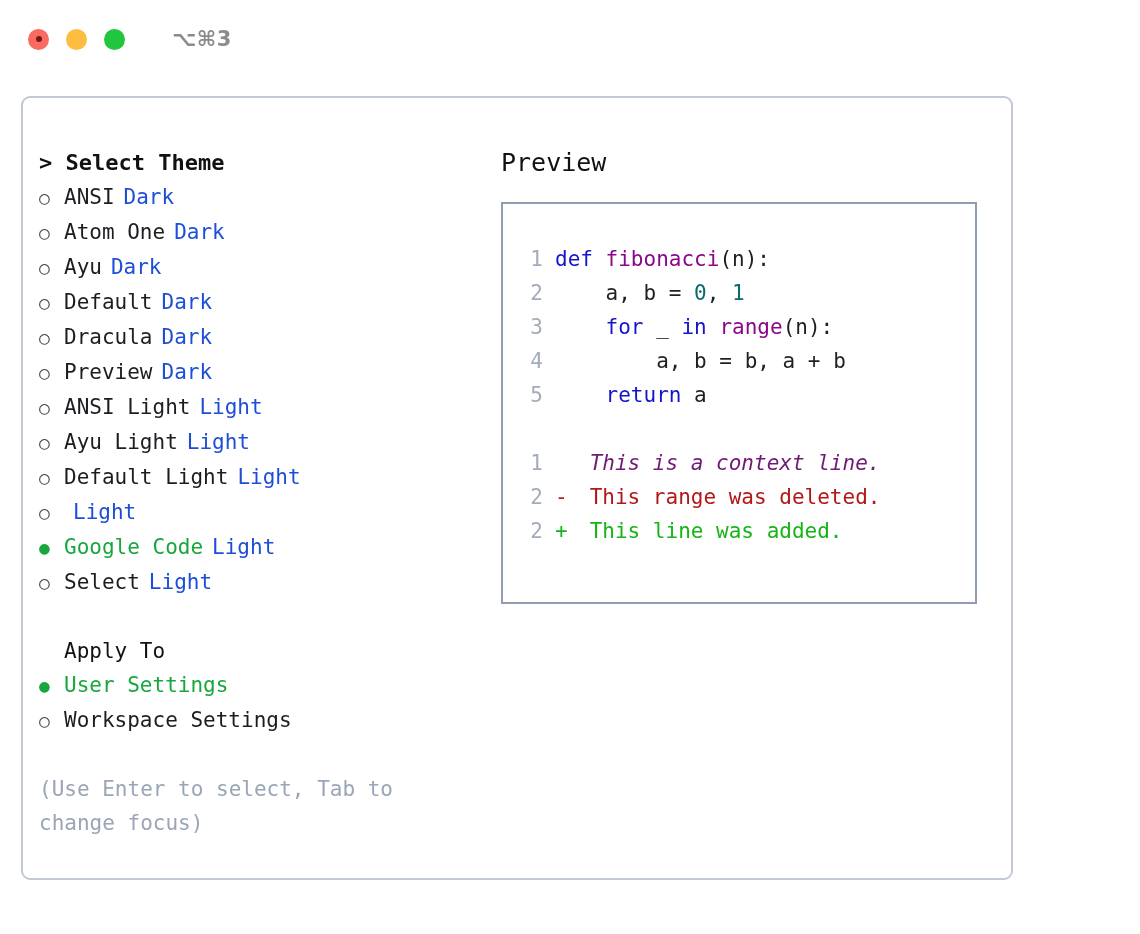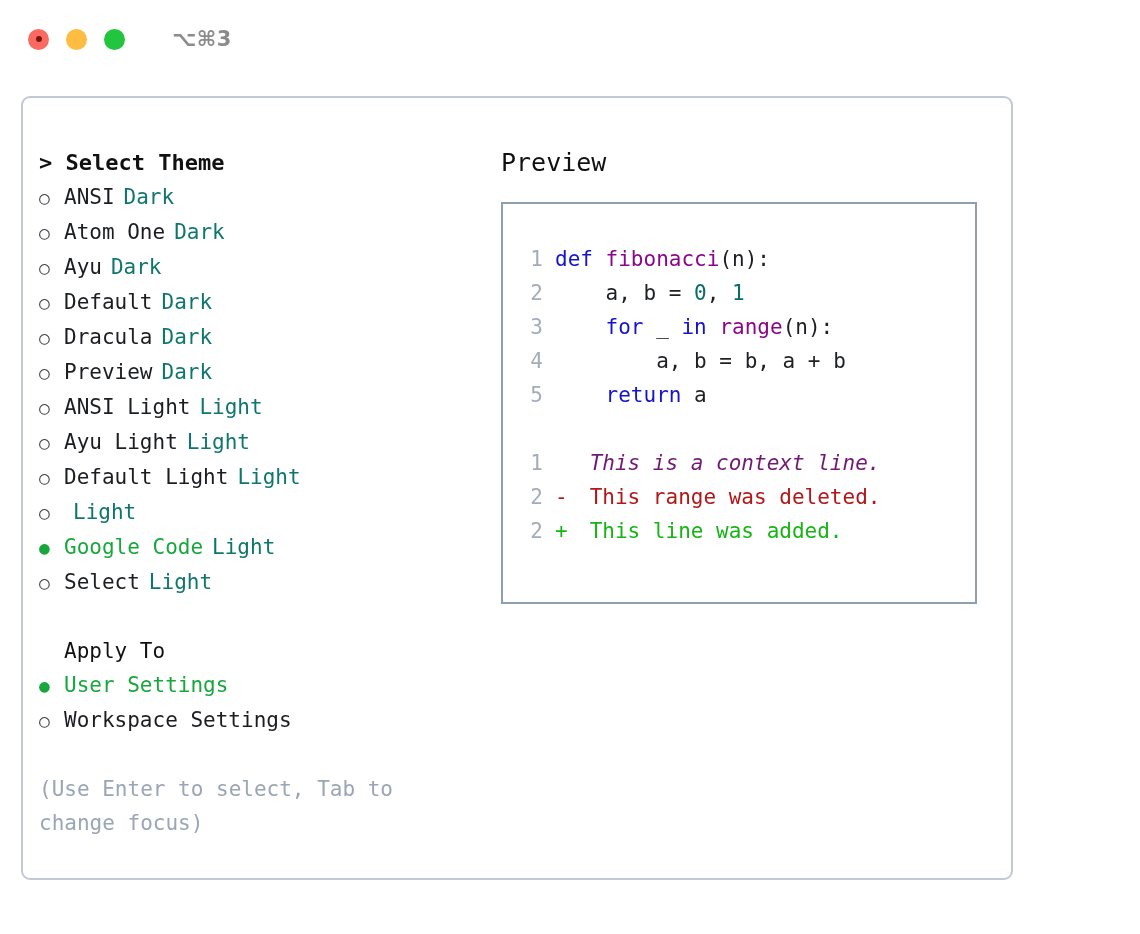--- a/index.html
+++ b/index.html
@@ -119,21 +119,21 @@
     color: #3a3f47;
     font-size: 18px;
     line-height: 34px;
   }
   .opt-row.selected .opt-bullet { color: #17a73c; }
   .opt-label {
     color: #1b1d21;
   }
   .opt-row.selected .opt-label { color: #17a73c; }
   .opt-tag {
-    color: #0f766e;
+    color: #1d4ed8;
     margin-left: 9px;
   }
 
   #apply-block { margin-top: 34px; }
   .apply-heading {
     font-size: 21px;
     color: #111111;
     line-height: 34px;
     padding-left: 25px;
     white-space: pre;

